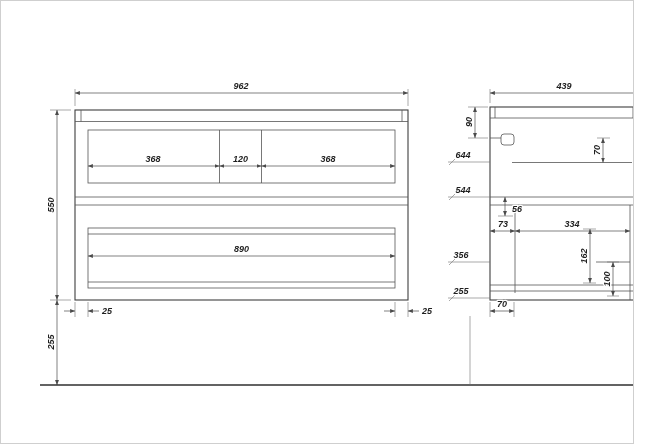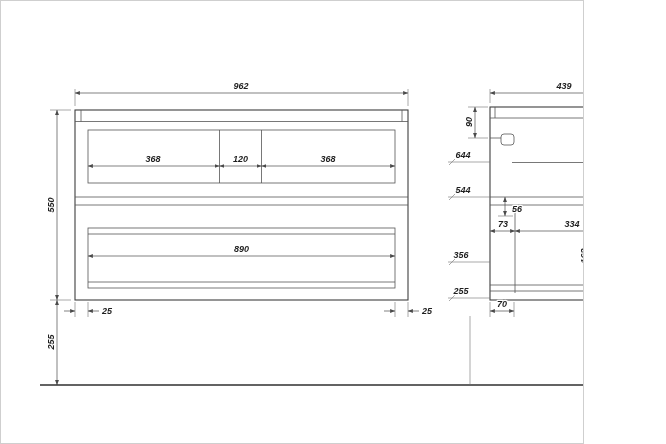--- a/index.html
+++ b/index.html
@@ -1,18 +1,18 @@
 <!DOCTYPE html>
 <html><head>
 <meta charset="utf-8">
 <style>
   html,body{margin:0;padding:0;background:#ffffff;}
   .canvas{
     position:relative;
-    width:584px;height:444px;
+    width:634px;height:444px;
     background:#ffffff;
     outline:1px solid #cfcfcf;
     outline-offset:-1px;
     font-family:"Liberation Sans", sans-serif;
     overflow:hidden;
   }
   svg{display:block;}
   .ol{stroke:#3f3f3f;stroke-width:1.1;fill:none;}
   .il{stroke:#555555;stroke-width:0.8;fill:none;}
   .dl{stroke:#4a4a4a;stroke-width:0.7;fill:none;}

